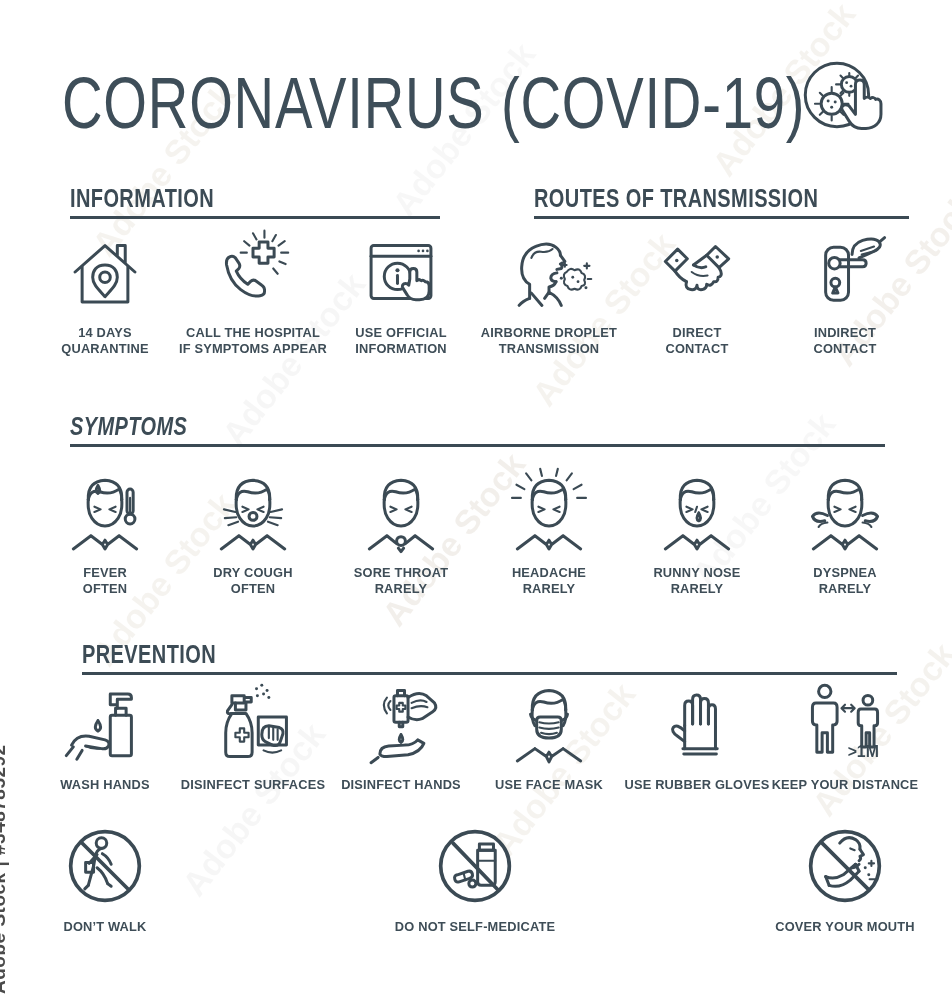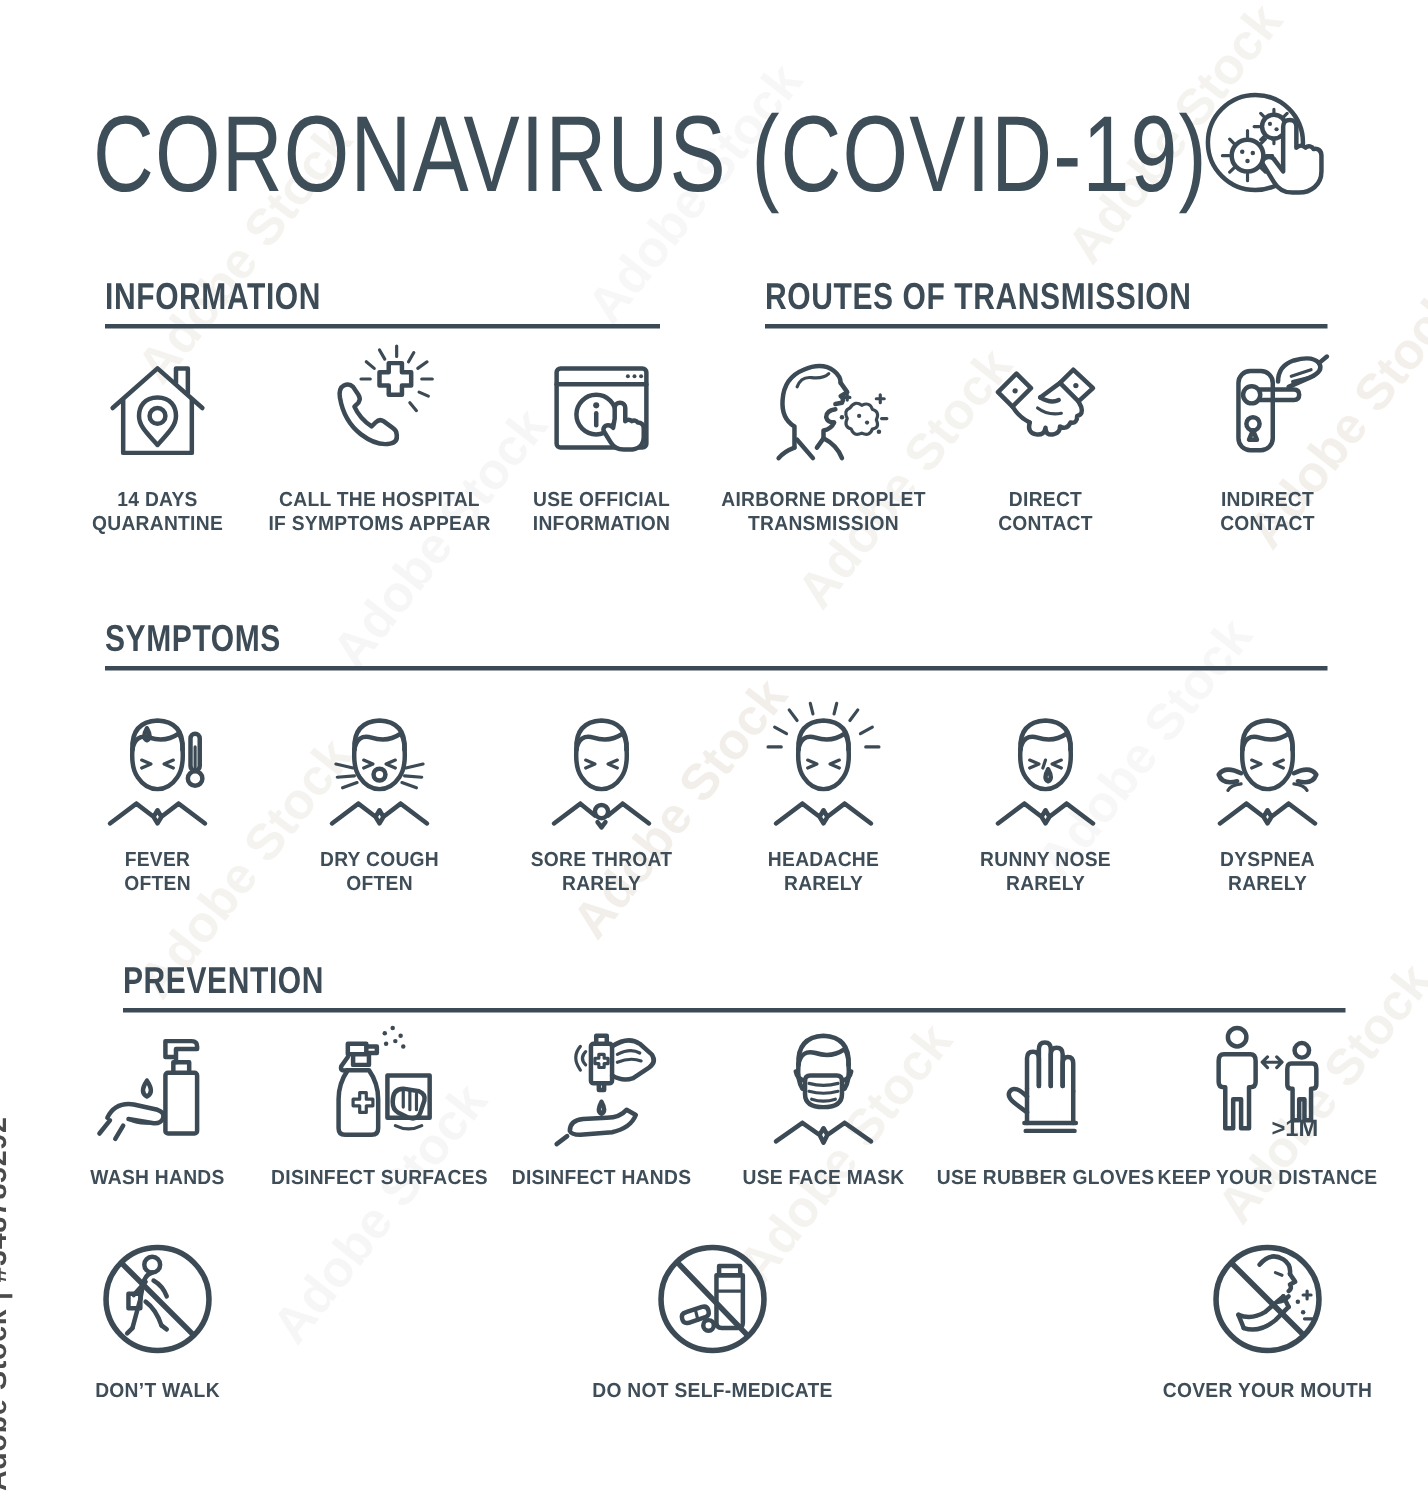--- a/index.html
+++ b/index.html
@@ -52,22 +52,22 @@
   
   .hdr{position:absolute;}
   .hdr .hdr-text{
     display:inline-block;
     font-size:25px;font-weight:bold;letter-spacing:.5px;
     transform:scaleX(.8);transform-origin:left bottom;
     white-space:nowrap;color:#3c4b55;
   }
   .hdr .rule{height:3px;background:var(--ink);margin-top:3px;}
   #hdr-information{left:70px;top:184px;width:370px;}
-  #hdr-routes{left:510px;top:184px;width:375px;}
-  #hdr-symptoms{left:70px;top:412px;width:815px;}
+  #hdr-routes{left:534px;top:184px;width:375px;}
+  #hdr-symptoms{left:70px;top:412px;width:815px;font-style:italic;}
   #hdr-prevention{left:82px;top:640px;width:815px;}
   
   .row{position:absolute;left:35px;width:880px;display:flex;justify-content:space-between;}
   #row-a{top:228px;}
   #row-b{top:468px;justify-content:space-between;}
   #row-c{top:680px;}
   #row-d{top:822px;}
   .cell{width:140px;display:flex;flex-direction:column;align-items:center;}
   .icon{width:88px;height:88px;}
   .icon svg{width:100%;height:100%;overflow:visible;}

